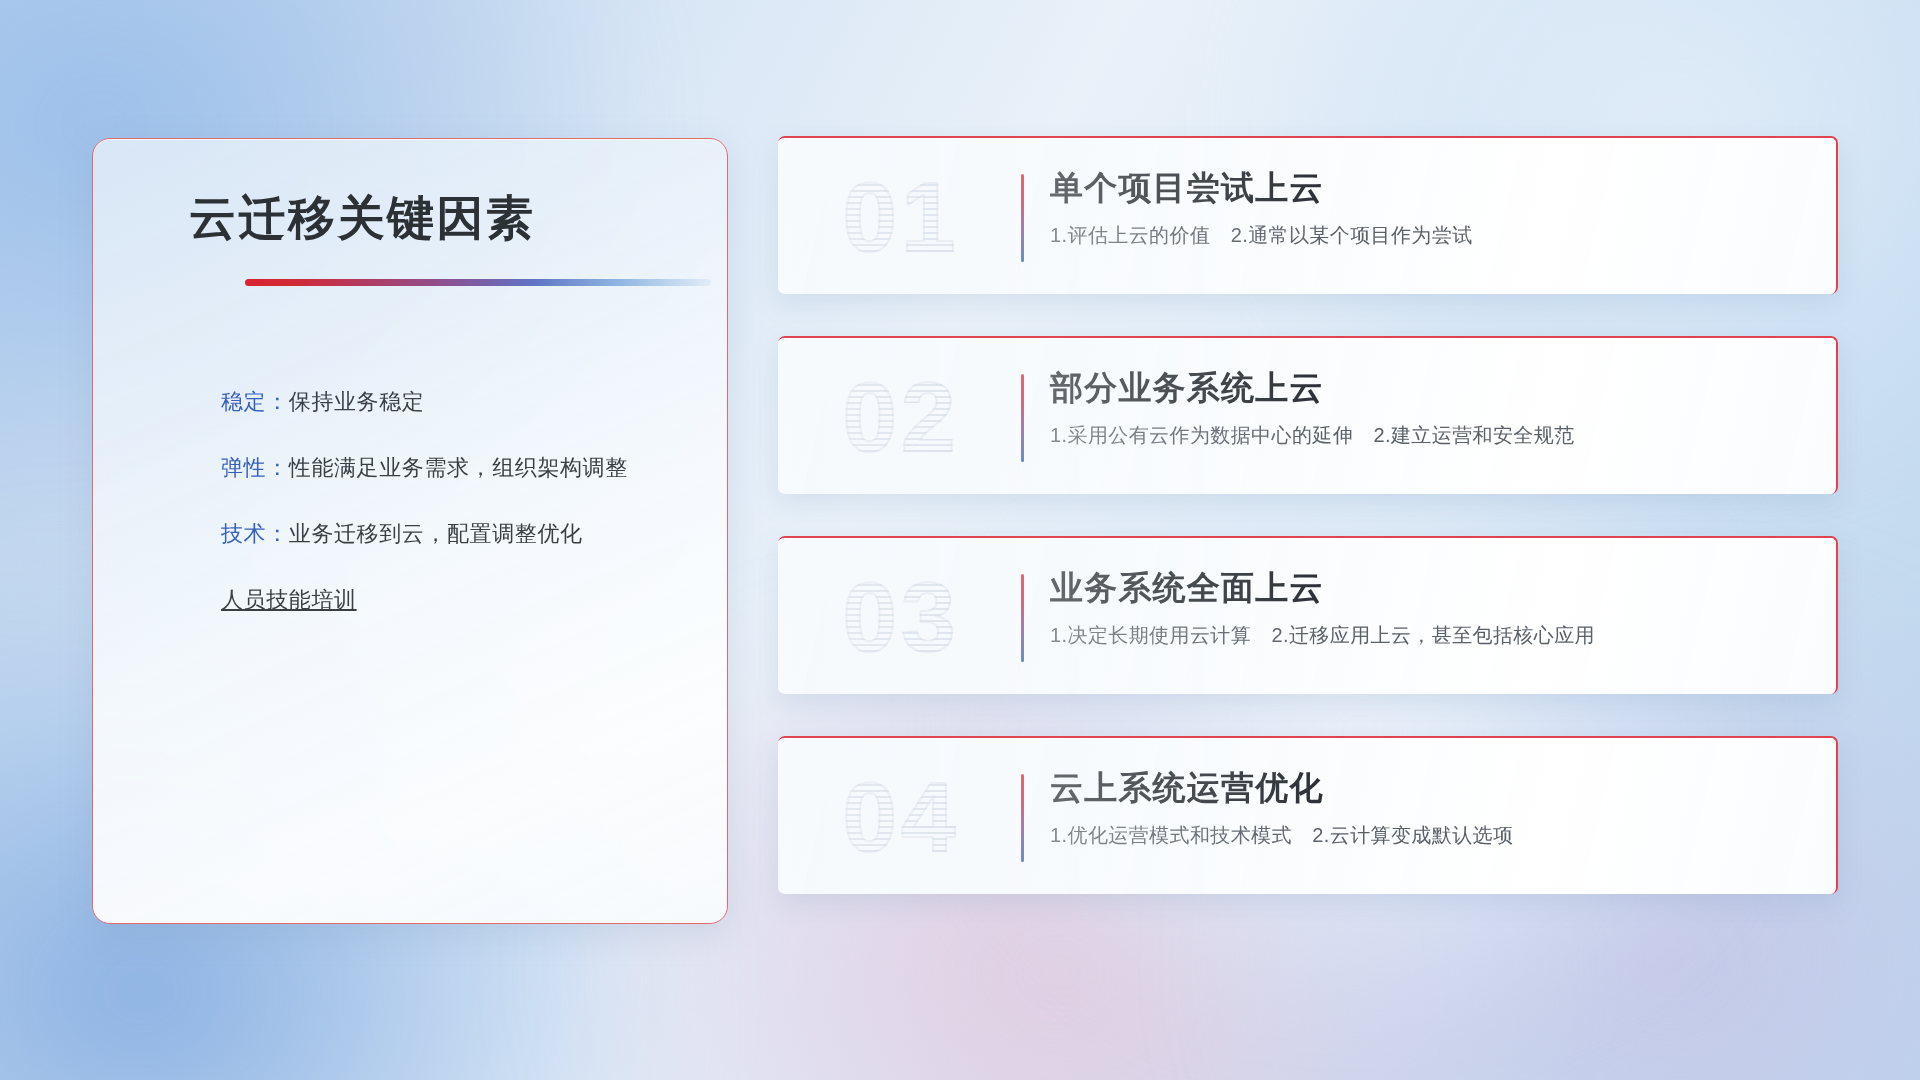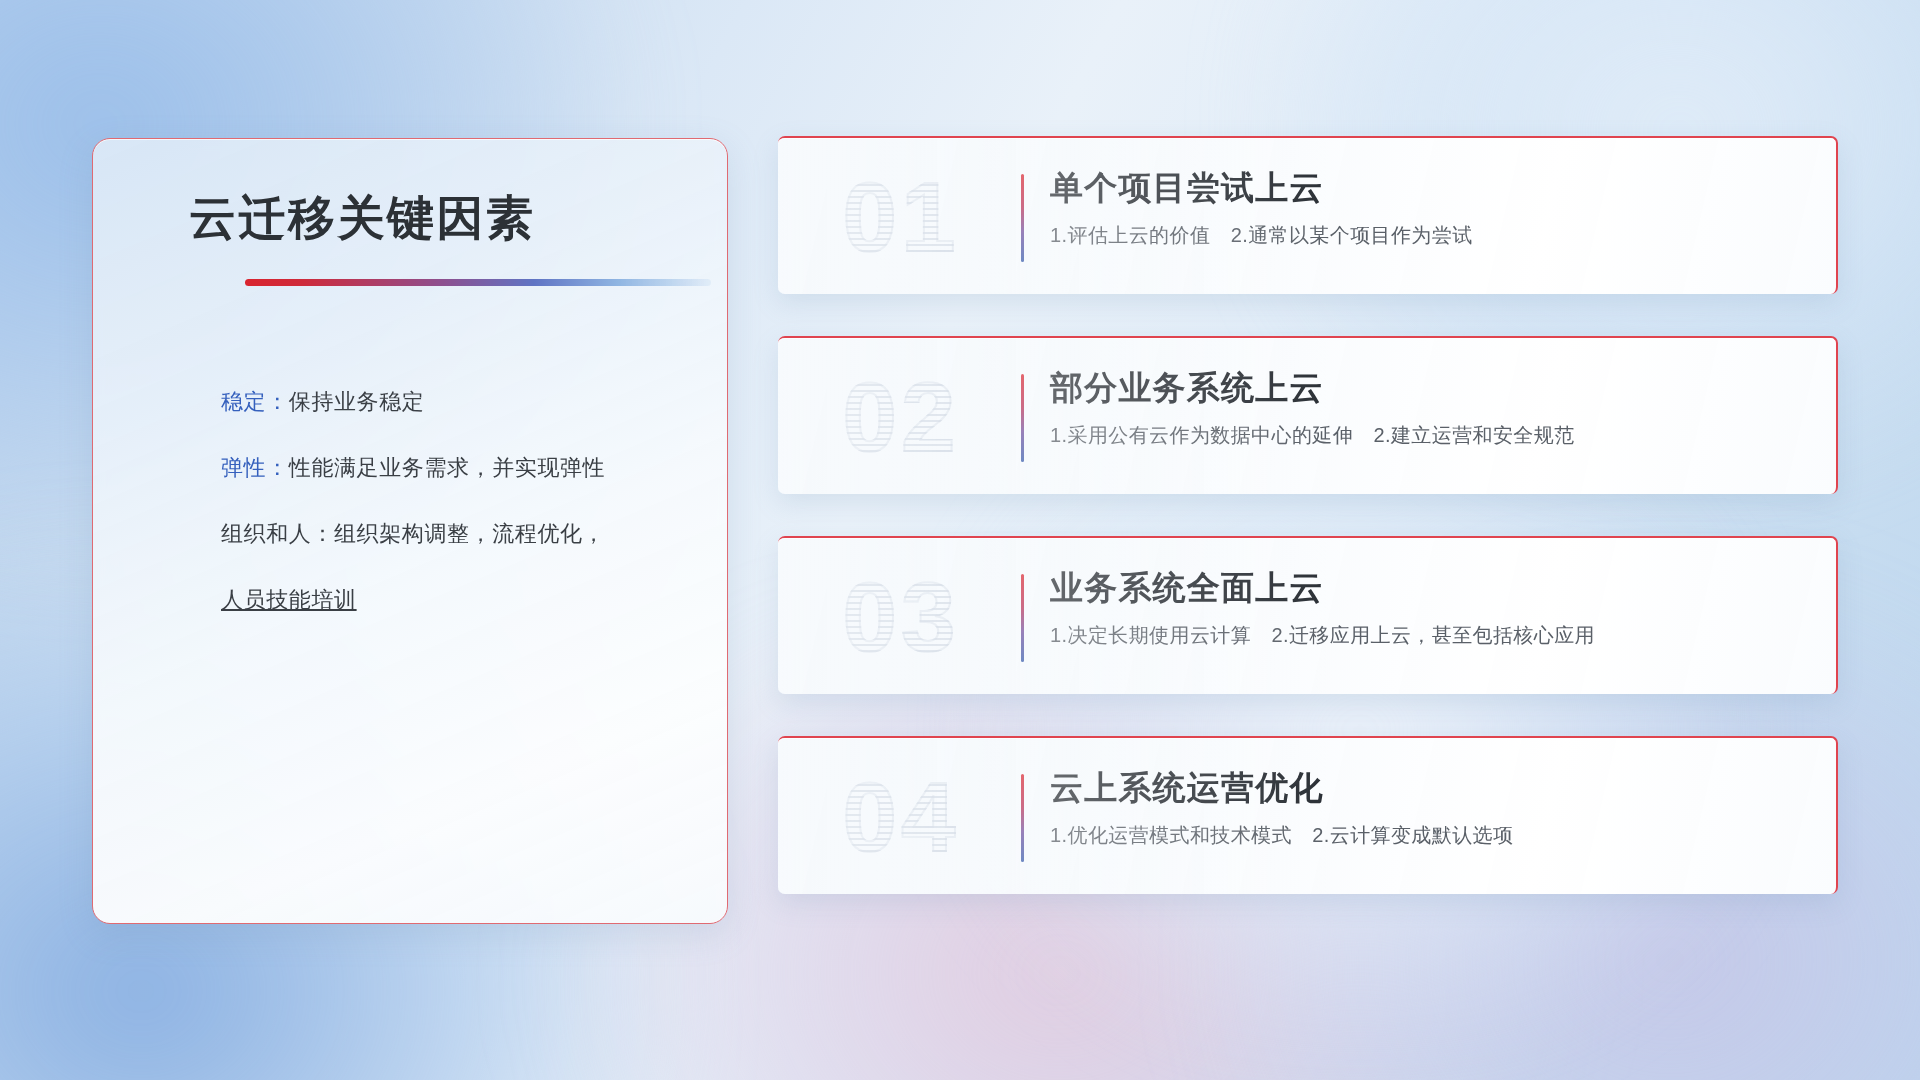--- a/index.html
+++ b/index.html
@@ -167,24 +167,24 @@
 
   <section class="left-panel">
     <h1 class="panel-title">云迁移关键因素</h1>
     <div class="title-rule"></div>
 
     <div class="panel-list">
       <p class="panel-line">
         <span class="lbl-blue">稳定：</span><span class="lbl-dark">保持业务稳定</span>
       </p>
       <p class="panel-line">
-        <span class="lbl-blue">弹性：</span><span class="lbl-dark">性能满足业务需求，并实现弹性</span>
-      </p>
-      <p class="panel-line">
-        <span class="lbl-dark">组织和人：</span><span class="lbl-dark">组织架构调整，流程优化，</span>
+        <span class="lbl-blue">弹性：</span><span class="lbl-dark">性能满足业务需求，组织架构调整</span>
+      </p>
+      <p class="panel-line">
+        <span class="lbl-blue">技术：</span><span class="lbl-dark">业务迁移到云，配置调整优化</span>
       </p>
       <p class="panel-line">
         <span class="lbl-dark">人员技能培训</span>
       </p>
     </div>
   </section>
 
   <section class="cards">
 
     <article class="card">

